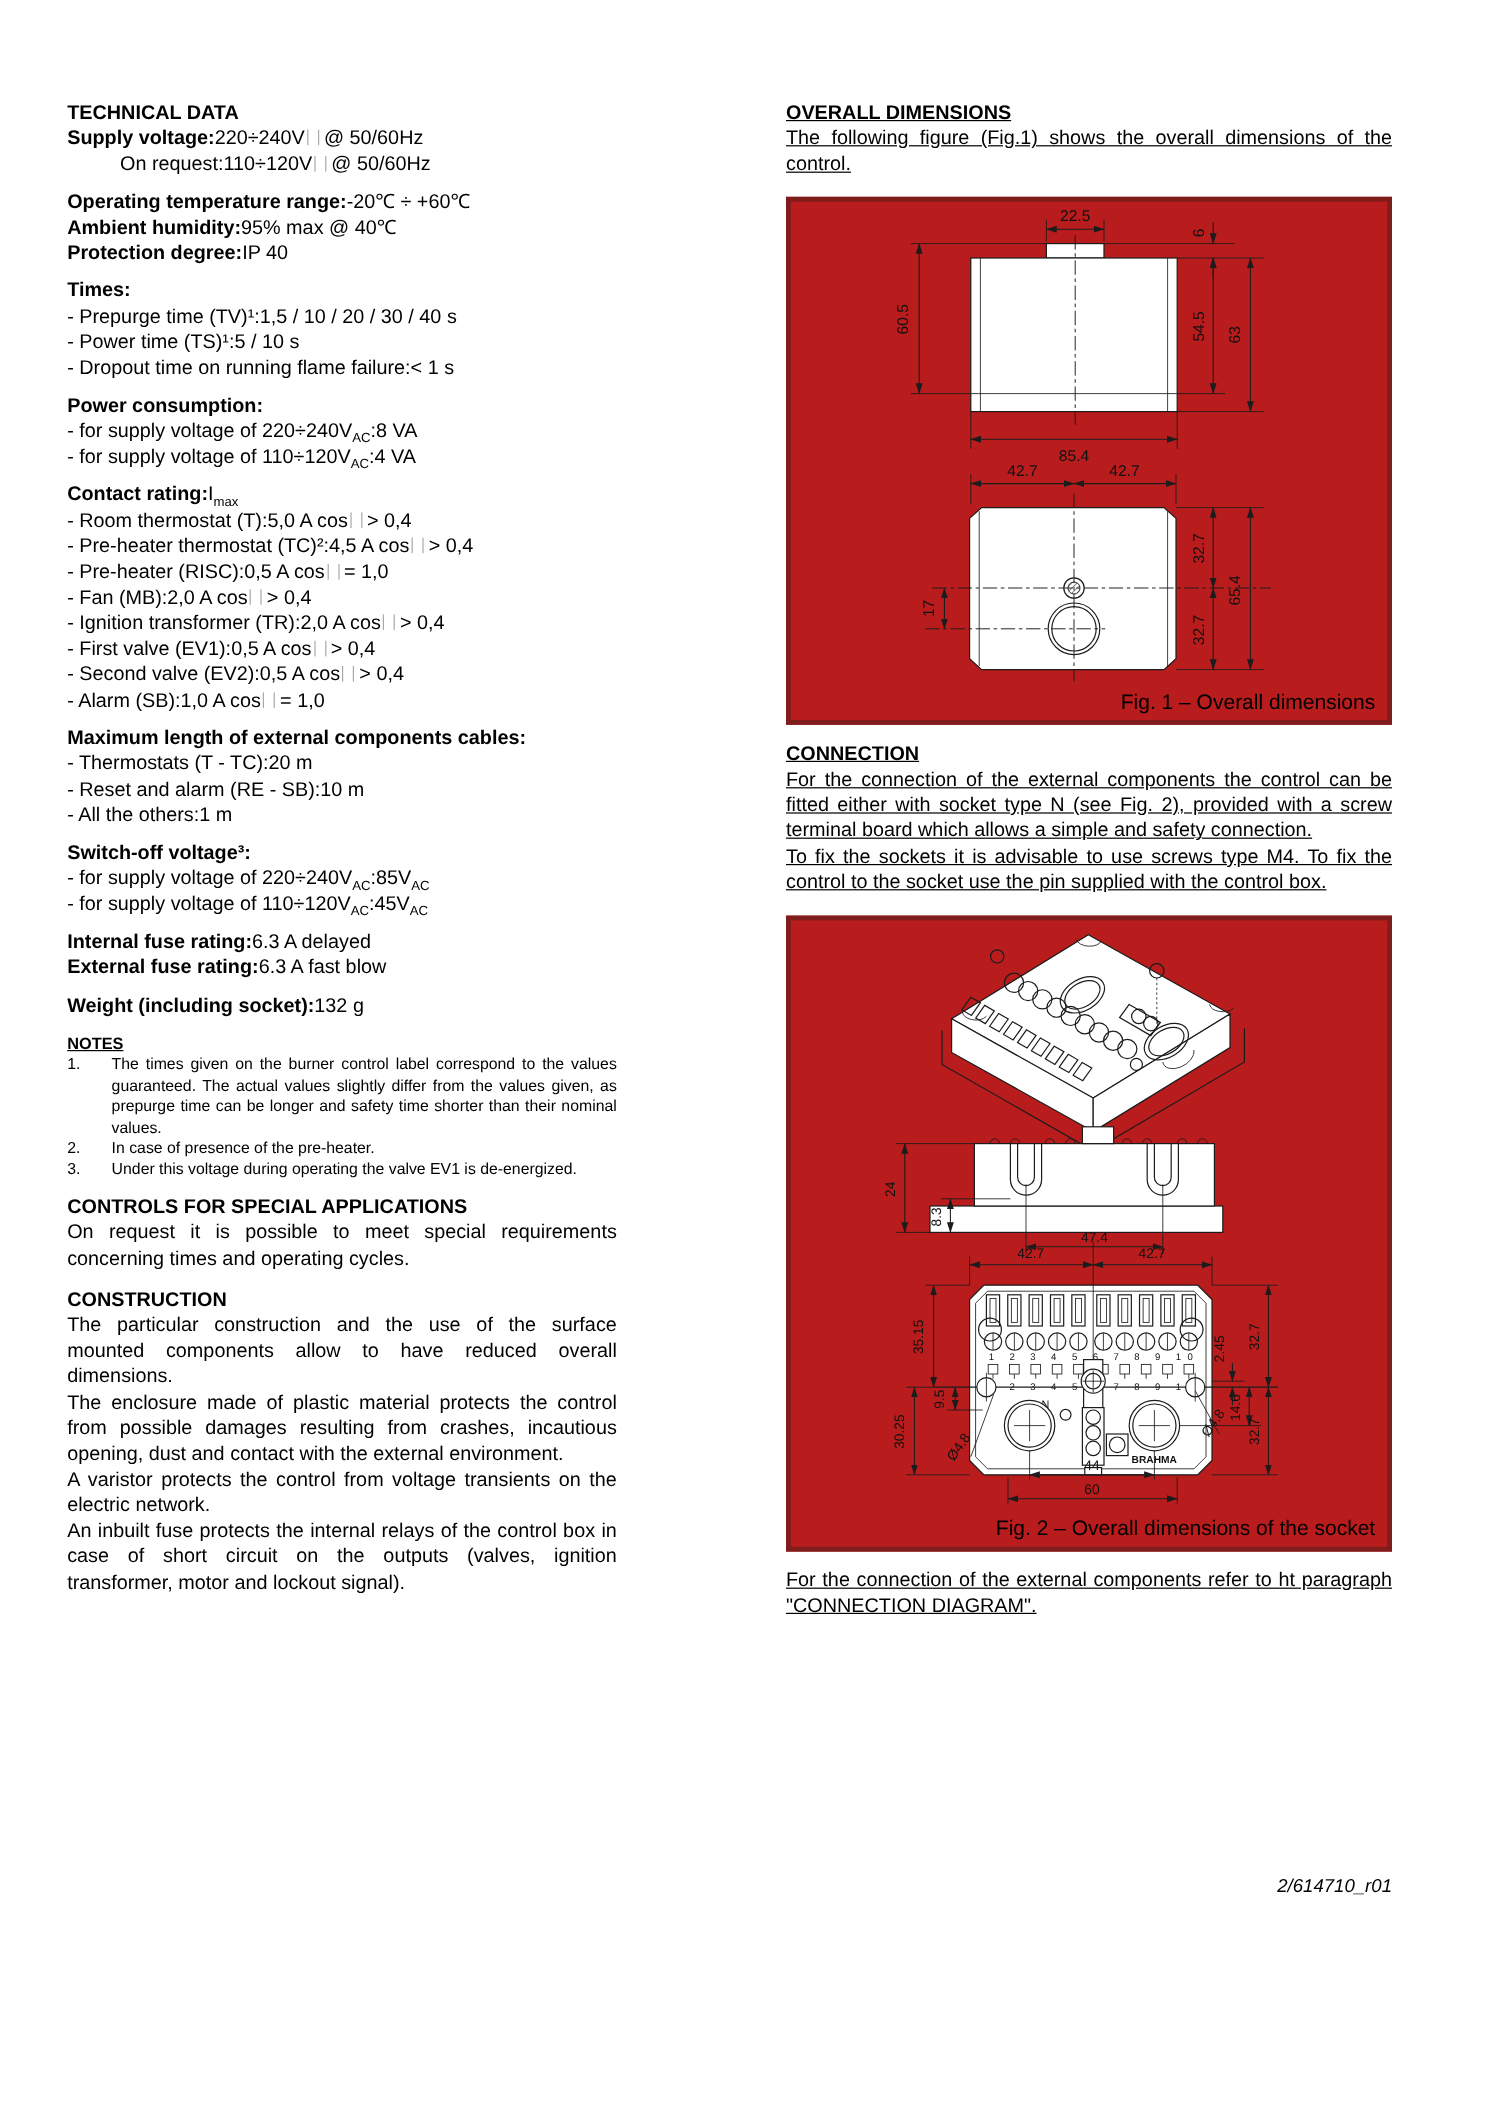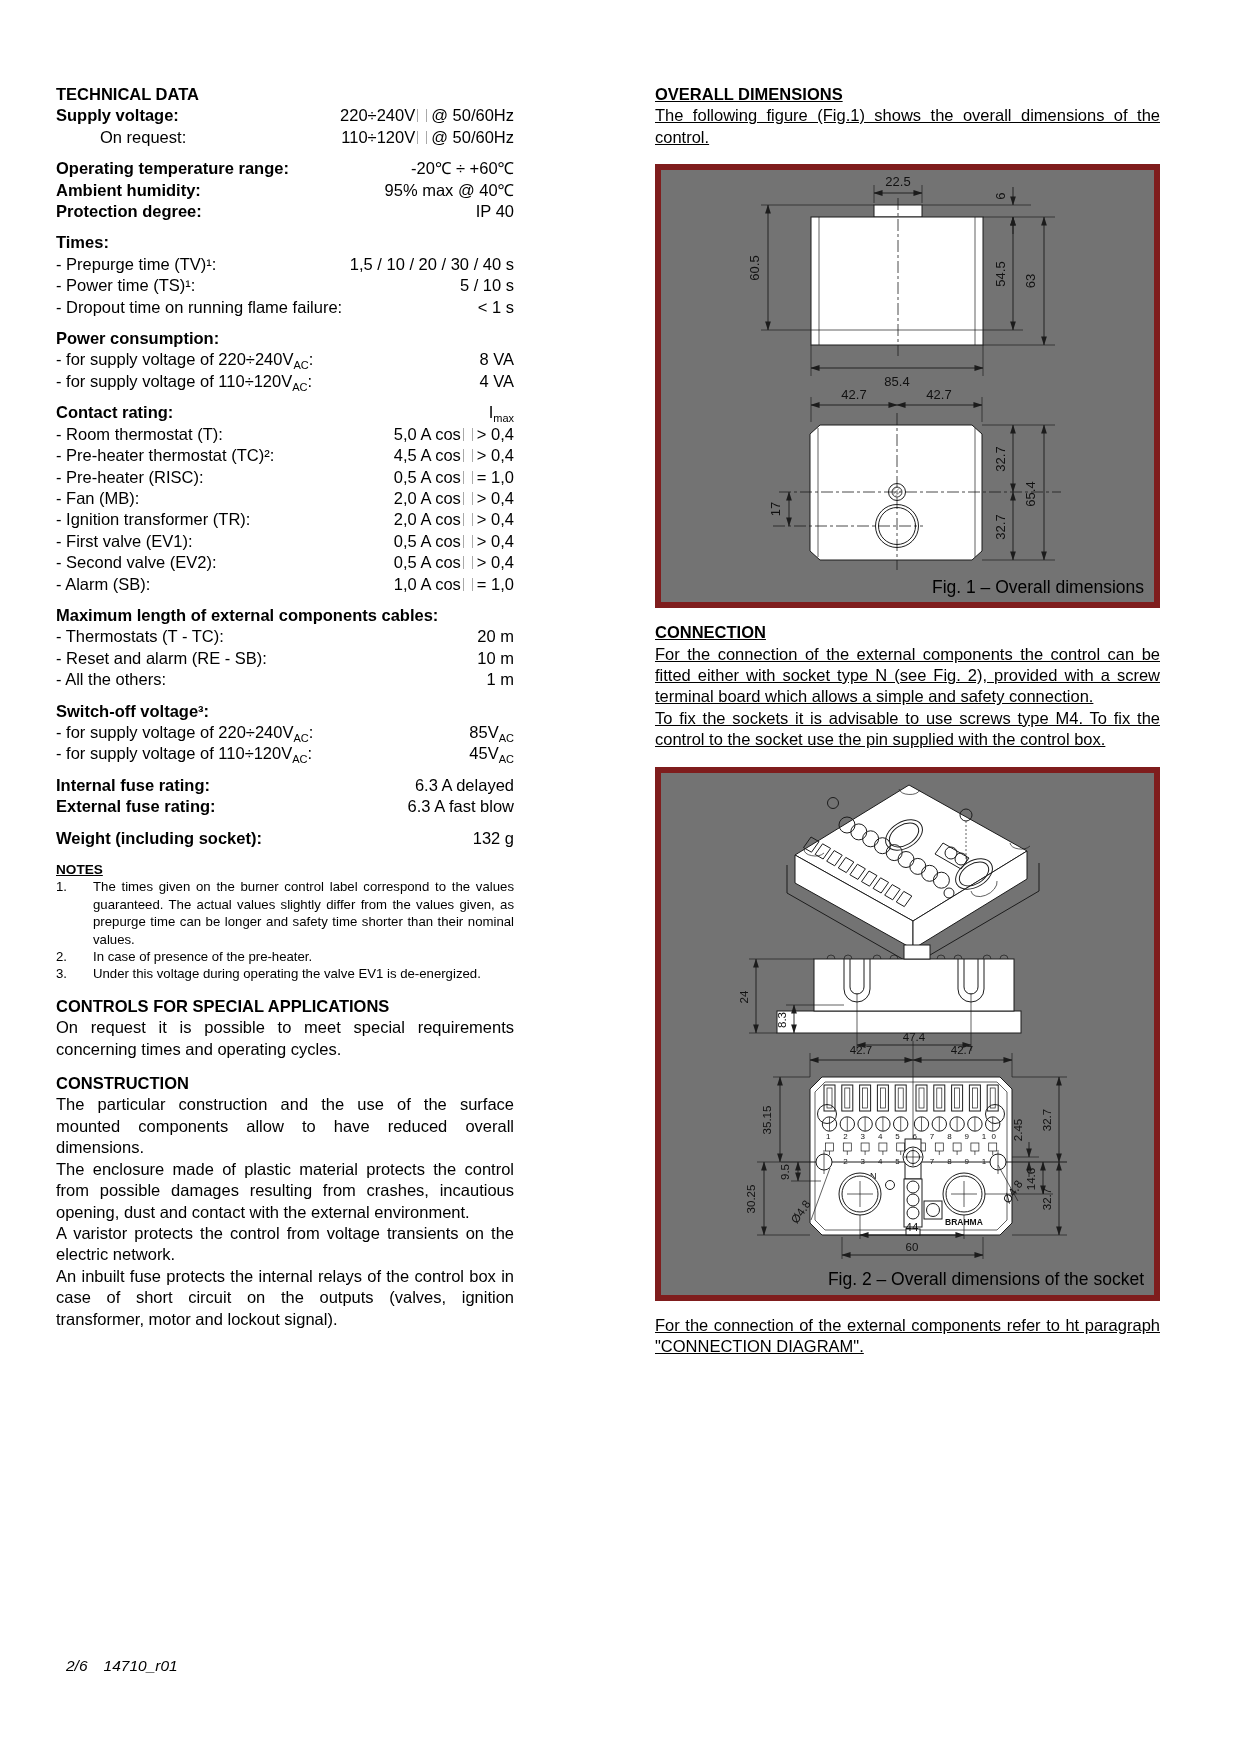--- a/index.html
+++ b/index.html
@@ -1,54 +1,54 @@
 <!DOCTYPE html>
 <html><head>
 <meta charset="utf-8">
 <style>
   html,body{margin:0;padding:0;background:#ffffff;}
   body{width:1240px;height:1755px;position:relative;color:#000;
        font-family:"Liberation Sans",sans-serif;font-size:16.5px;line-height:21.4px;}
   .col-left{position:absolute;left:56px;top:84px;width:458px;}
   .col-right{position:absolute;left:655px;top:84px;width:505px;text-decoration:underline;}
   .h{font-weight:bold;}
-  .row{display:flex;justify-content:space-between;align-items:baseline;}
+  .row{display:flex;align-items:baseline;}
   .lbl{white-space:nowrap;}
   .val{white-space:nowrap;text-align:right;}
   .indent{padding-left:44px;}
   .mt{margin-top:10px;}
   .mtl{margin-top:13px;}
   p.just{text-align:justify;margin:0;}
   sub{font-size:11px;line-height:0;}
   .tofu{display:inline-block;width:8px;height:13px;border-left:1.3px solid #a9a9a9;
         border-right:1.3px solid #a9a9a9;margin:0 4px 0 2px;vertical-align:-1px;}
   
   .notes{font-size:13.2px;line-height:17.4px;margin-top:12px;}
   .notes-h{font-weight:bold;text-decoration:underline;font-size:13.6px;}
   .note{display:flex;}
   .note-num{width:37px;flex:none;}
   .note-txt{text-align:justify;}
   
-  .figbox{border:6px solid #7f1d1d;position:relative;margin-top:16px;background:#737373;}
+  .figbox{border:4px solid #7f1d1d;position:relative;margin-top:16px;background:#b91c1c;}
   #fig1{height:432px;}
   #fig2{height:522px;}
   .figcap{position:absolute;right:10px;bottom:4px;font-size:17.5px;white-space:nowrap;}
   svg{display:block;}
   .ln{stroke:#1c1c1c;fill:none;stroke-width:1;}
   .f{fill:#fff;}
   .dim{stroke:#1c1c1c;fill:none;stroke-width:0.9;}
   .thin{stroke:#1c1c1c;fill:none;stroke-width:0.7;}
   .cl{stroke:#1c1c1c;fill:none;stroke-width:0.8;stroke-dasharray:12 3 3 3;}
   text.d{font-size:13px;fill:#111;}
   text.d2{font-size:11.5px;fill:#111;}
   text.tn{font-size:8px;fill:#111;}
   text.brand{font-size:8.5px;font-weight:bold;fill:#111;}
   text.nn{font-size:9px;fill:#111;}
-  .footer{position:absolute;left:66px;top:1655px;width:1094px;display:flex;
-          justify-content:flex-start;font-style:italic;font-size:15.5px;gap:16px;}
+  .footer{position:absolute;left:66px;top:1562px;width:1094px;display:flex;
+          justify-content:flex-end;font-style:italic;font-size:15.5px;}
 </style>
 </head>
 <body>
 
 <div class="col-left">
   <div class="h">TECHNICAL DATA</div>
 
   <div class="row">
     <span class="lbl h">Supply voltage:</span>
     <span class="val"><span>220÷240V</span><span class="tofu"></span><span>@ 50/60Hz</span></span>

